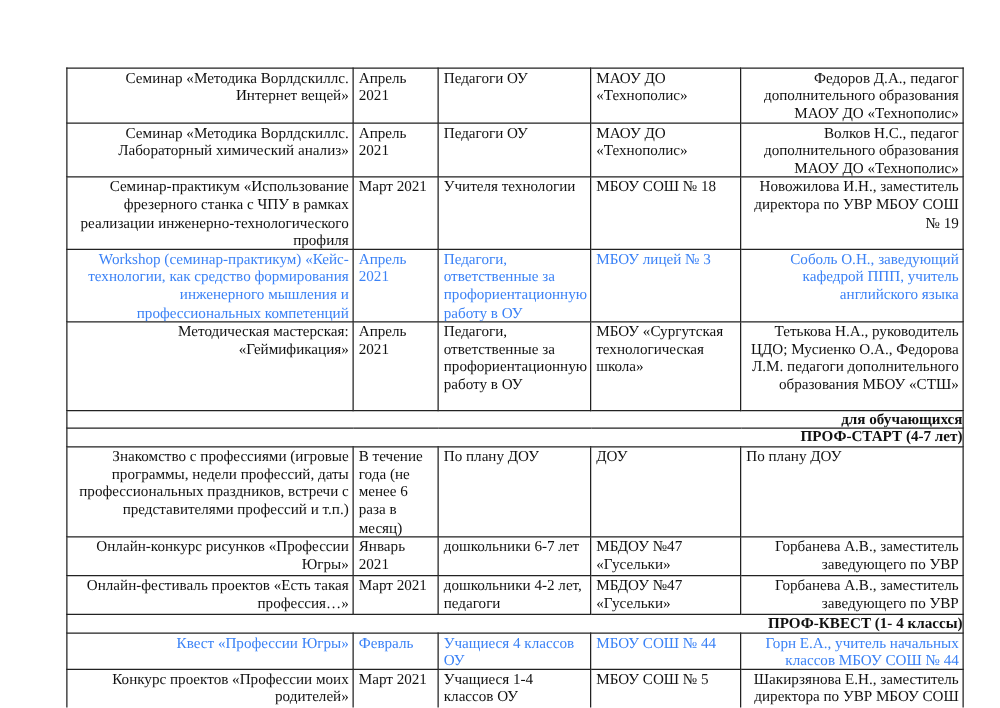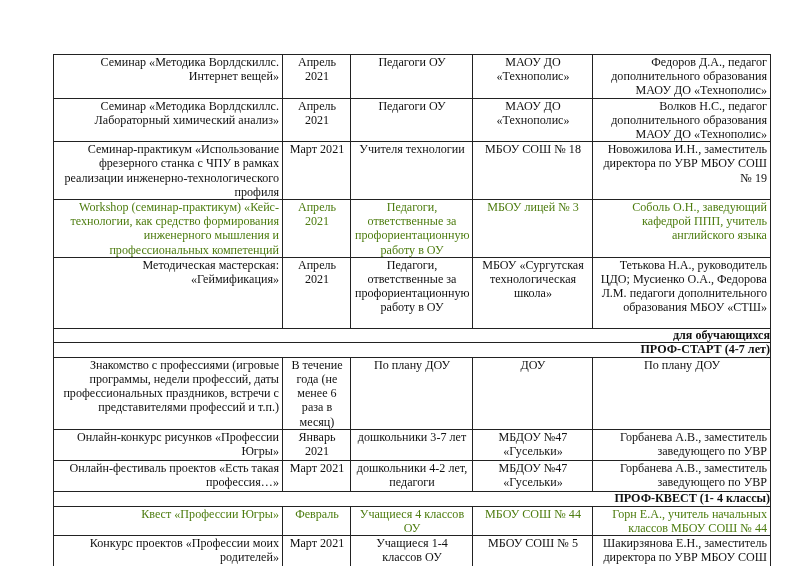--- a/index.html
+++ b/index.html
@@ -1,23 +1,23 @@
 <!DOCTYPE html>
 <html><head>
 <meta charset="utf-8">
 <style>
   html, body { margin:0; padding:0; background:#ffffff; }
   body { width:800px; height:566px; position:relative; overflow:hidden;
          font-family:"Liberation Serif","DejaVu Serif",serif; color:#111; }
   .page { position:absolute; left:53px; top:54px; width:717px; }
   table { border-collapse:collapse; width:717px; table-layout:fixed; font-size:12.1px; line-height:14.2px; }
   td { border:1px solid #222; vertical-align:top; padding:0 3px 0 4px; overflow:hidden; }
-  td.c { text-align:center; }
+  td.c { text-align:left; }
   td.l { text-align:right; }
-  tr.red td { color:#4d7c0f;margin-top:47px; }
+  tr.red td { color:#3b82f6;margin-top:47px; }
   td.section { text-align:right; font-weight:bold; padding:0; line-height:13px; }
 </style>
 </head>
 <body>
 
 <div class="page">
 <table>
   <colgroup>
     <col style="width:229px">
         <col style="width:68px">
@@ -73,21 +73,21 @@
     <tr style="height:65px">
       <td class="l">Знакомство с профессиями (игровые программы, недели профессий, даты профессиональных праздников, встречи с представителями профессий и т.п.)</td>
       <td class="c">В течение года (не менее 6 раза в месяц)</td>
       <td class="c">По плану ДОУ</td>
       <td class="c">ДОУ</td>
       <td class="c">По плану ДОУ</td>
     </tr>
     <tr style="height:31px">
       <td class="l">Онлайн-конкурс рисунков «Профессии Югры»</td>
       <td class="c">Январь 2021</td>
-      <td class="c">дошкольники 3-7 лет</td>
+      <td class="c">дошкольники 6-7 лет</td>
       <td class="c">МБДОУ №47 «Гусельки»</td>
       <td class="l">Горбанева А.В., заместитель заведующего по УВР</td>
     </tr>
     <tr style="height:31px">
       <td class="l">Онлайн-фестиваль проектов «Есть такая профессия…»</td>
       <td class="c">Март 2021</td>
       <td class="c">дошкольники 4-2 лет, педагоги</td>
       <td class="c">МБДОУ №47 «Гусельки»</td>
       <td class="l">Горбанева А.В., заместитель заведующего по УВР</td>
     </tr>

